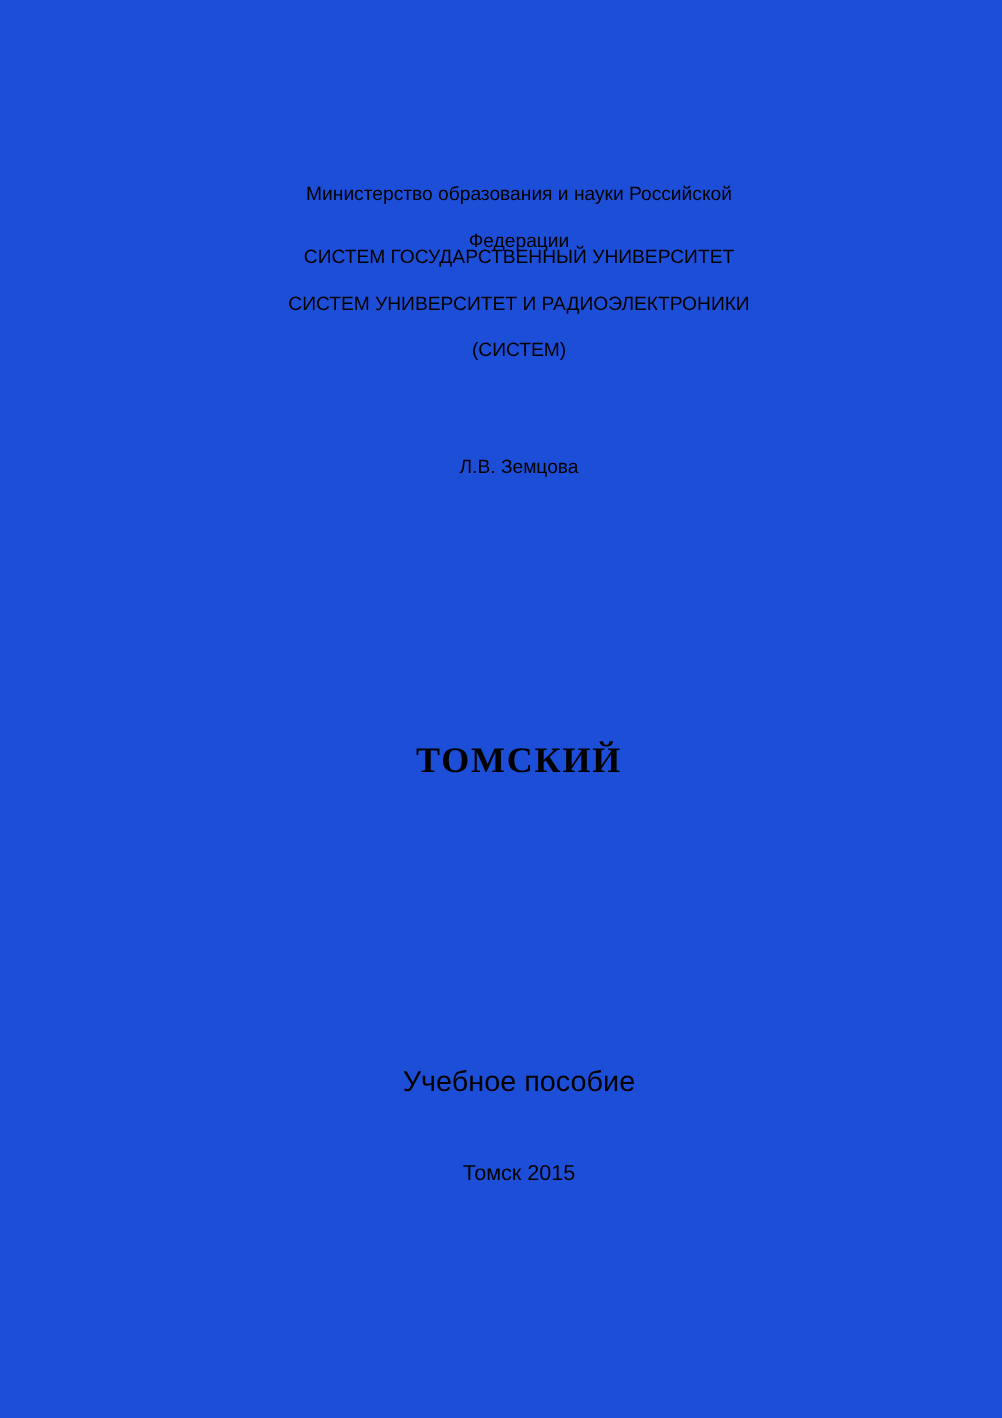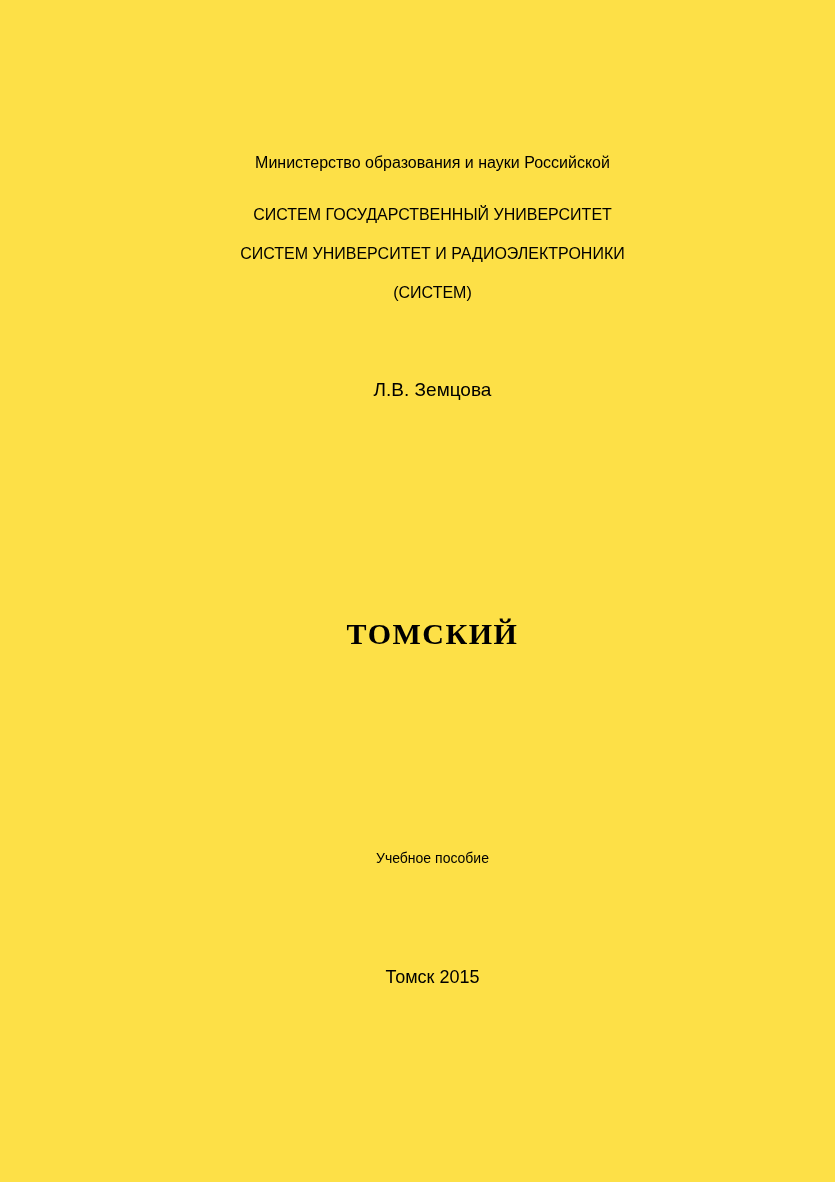--- a/index.html
+++ b/index.html
@@ -4,21 +4,21 @@
 <style>
   html, body {
     margin: 0;
     padding: 0;
     background: #ffffff;
   }
   .page {
     position: relative;
     width: 835px;
     height: 1182px;
-    background: #fde047;
+    background: #1d4ed8;
     color: #000000;
     font-family: "Liberation Sans", sans-serif;
     overflow: hidden;
   }
   .block {
     position: absolute;
     left: 30px;
     right: 0;
     text-align: center;
     white-space: pre-line;
@@ -28,52 +28,53 @@
     font-size: 16px;
     line-height: 19.5px;
   }
   .university {
     top: 185px;
     font-size: 16px;
     line-height: 19.5px;
   }
   .author {
     top: 379px;
-    font-size: 19px;
+    font-size: 16px;
     line-height: 22px;
   }
   .title {
     top: 578px;
     font-family: "Liberation Serif", serif;
     font-weight: bold;
     font-size: 30px;
     line-height: 37px;
     letter-spacing: 1.5px;
   }
   .subtitle {
-    top: 847px;
-    font-size: 14px;
+    top: 891px;
+    font-size: 24px;
     line-height: 22px;
   }
   .imprint {
     top: 966px;
     font-size: 18px;
     line-height: 22px;
   }
   .line {
     display: block;
   }
 </style>
 </head>
 <body>
 
 <div class="page">
 
   <div class="block ministry">
     <span class="line">Министерство образования и науки Российской</span>
+    <span class="line">Федерации</span>
   </div>
 
   <div class="block university">
     <span class="line">СИСТЕМ ГОСУДАРСТВЕННЫЙ УНИВЕРСИТЕТ</span>
     <span class="line">СИСТЕМ УНИВЕРСИТЕТ И РАДИОЭЛЕКТРОНИКИ</span>
     <span class="line">(СИСТЕМ)</span>
   </div>
 
   <div class="block author">Л.В. Земцова</div>
 

